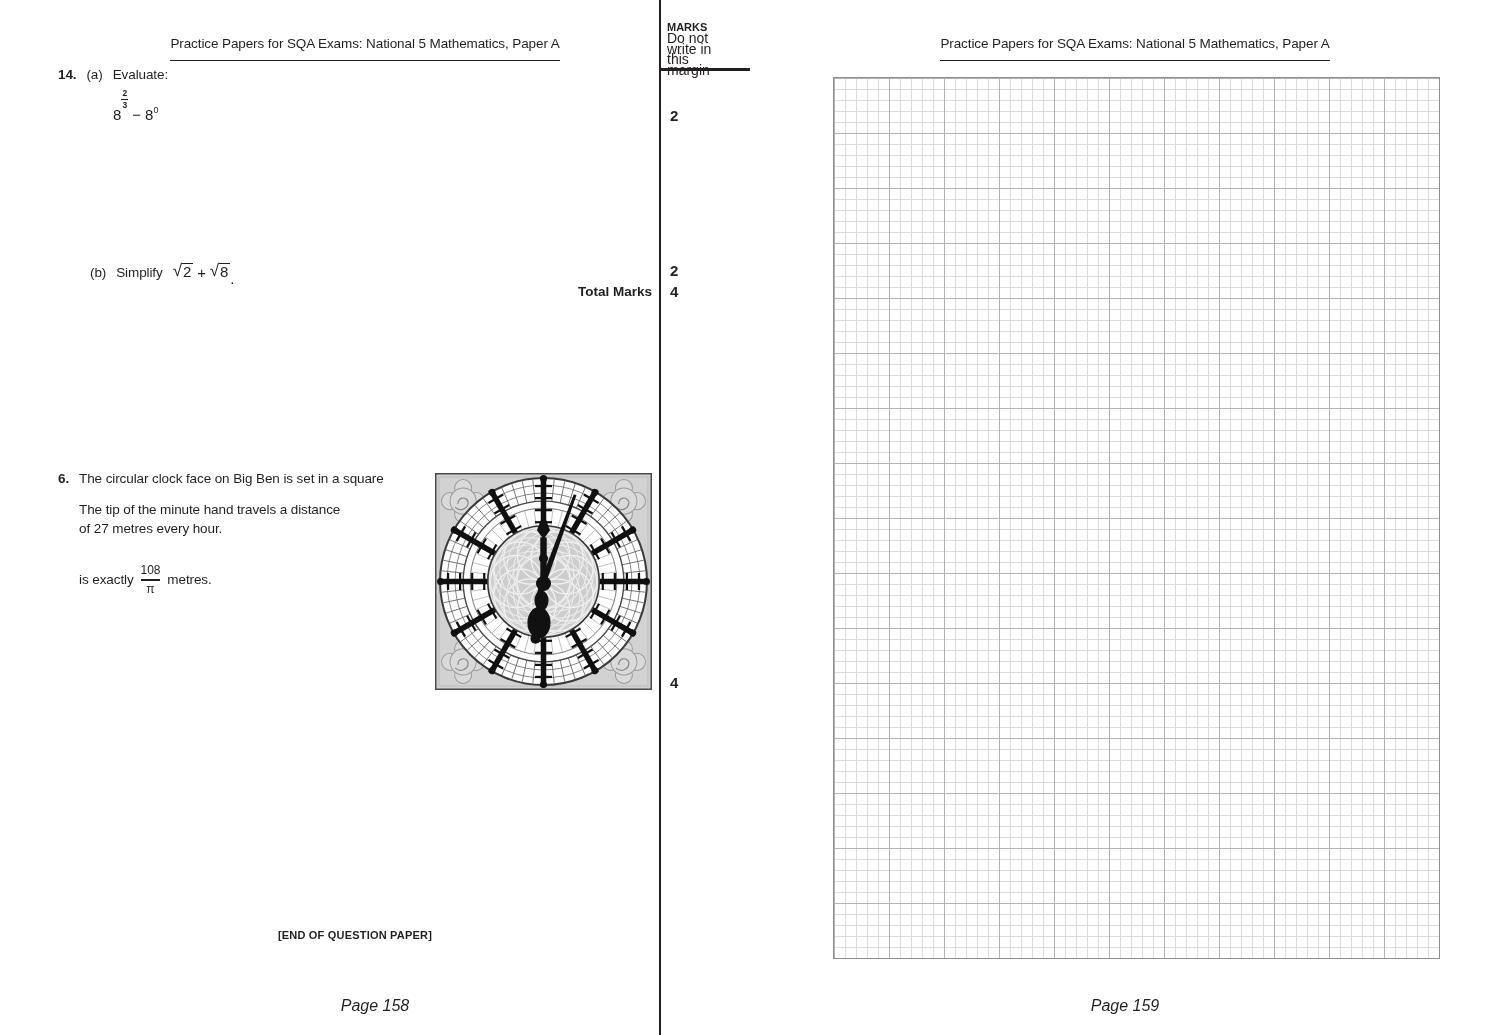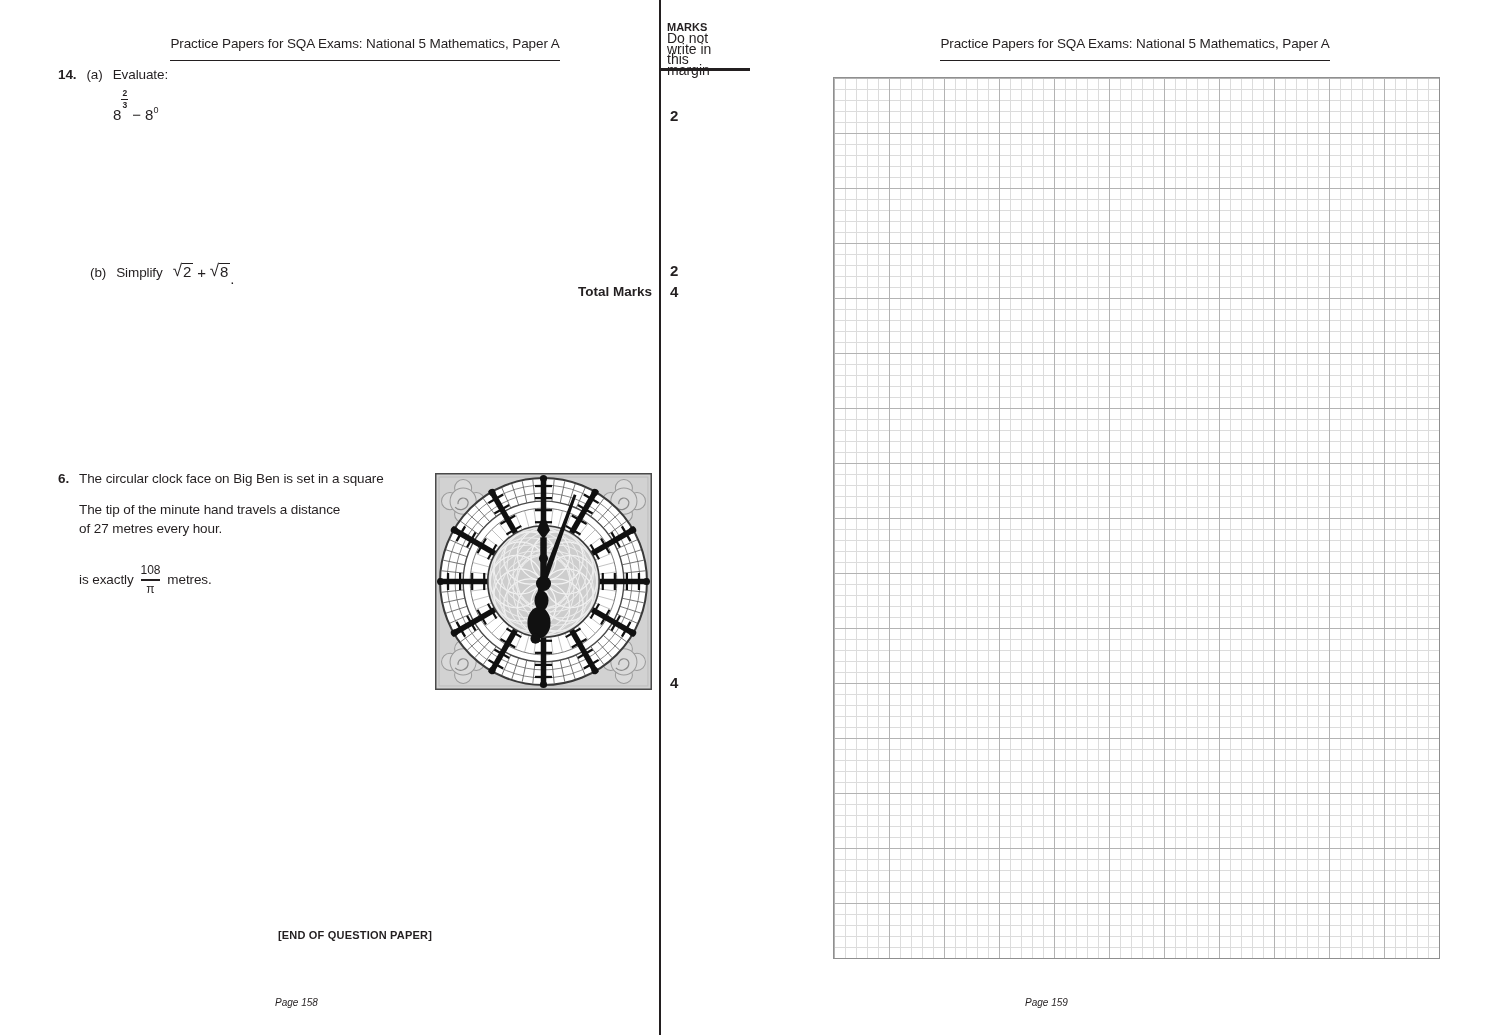--- a/index.html
+++ b/index.html
@@ -31,21 +31,21 @@
   .sqrt-sym{font-size:17px;line-height:15px;}
   .radicand{border-top:1.5px solid #231f20;padding:1px 2px 0 1px;line-height:13px;}
   .surd-period{transform:translateY(6px);display:inline-block;}
   
   .fracline{display:flex;align-items:center;gap:7px;font-size:13.5px;margin-top:8px;}
   .frac{display:inline-flex;flex-direction:column;align-items:center;line-height:15px;font-size:12px;}
   .frac .fbar2{height:1.5px;background:#231f20;width:100%;margin:1px 0;}
   
   .total-label{font-weight:bold;font-size:13.5px;text-align:right;}
   .endnote{font-weight:bold;font-size:11px;text-align:center;letter-spacing:0.2px;}
-  .pagefoot{font-style:italic;font-size:10px;text-align:left;}
+  .pagefoot{font-style:italic;font-size:16px;text-align:center;}
   
   .grid{left:833px;top:77px;width:605px;height:880px;background-color:#ffffff;
     background-image:
       repeating-linear-gradient(to right,#b3b3b3 0 1px,transparent 1px 55px),
       repeating-linear-gradient(to bottom,#b3b3b3 0 1px,transparent 1px 55px),
       repeating-linear-gradient(to right,#dcdcdc 0 1px,transparent 1px 11px),
       repeating-linear-gradient(to bottom,#dcdcdc 0 1px,transparent 1px 11px);
     border:1px solid #8f8f8f;}
 </style>
 </head>

